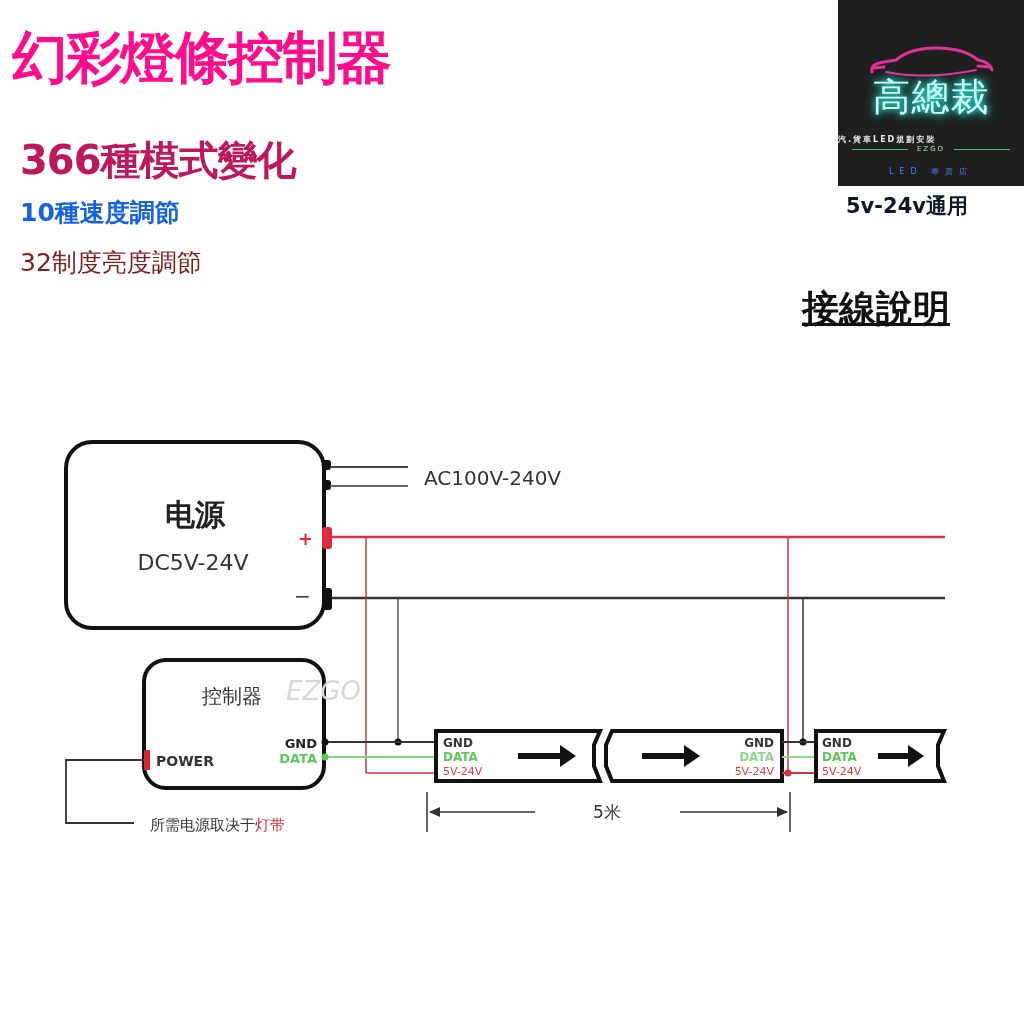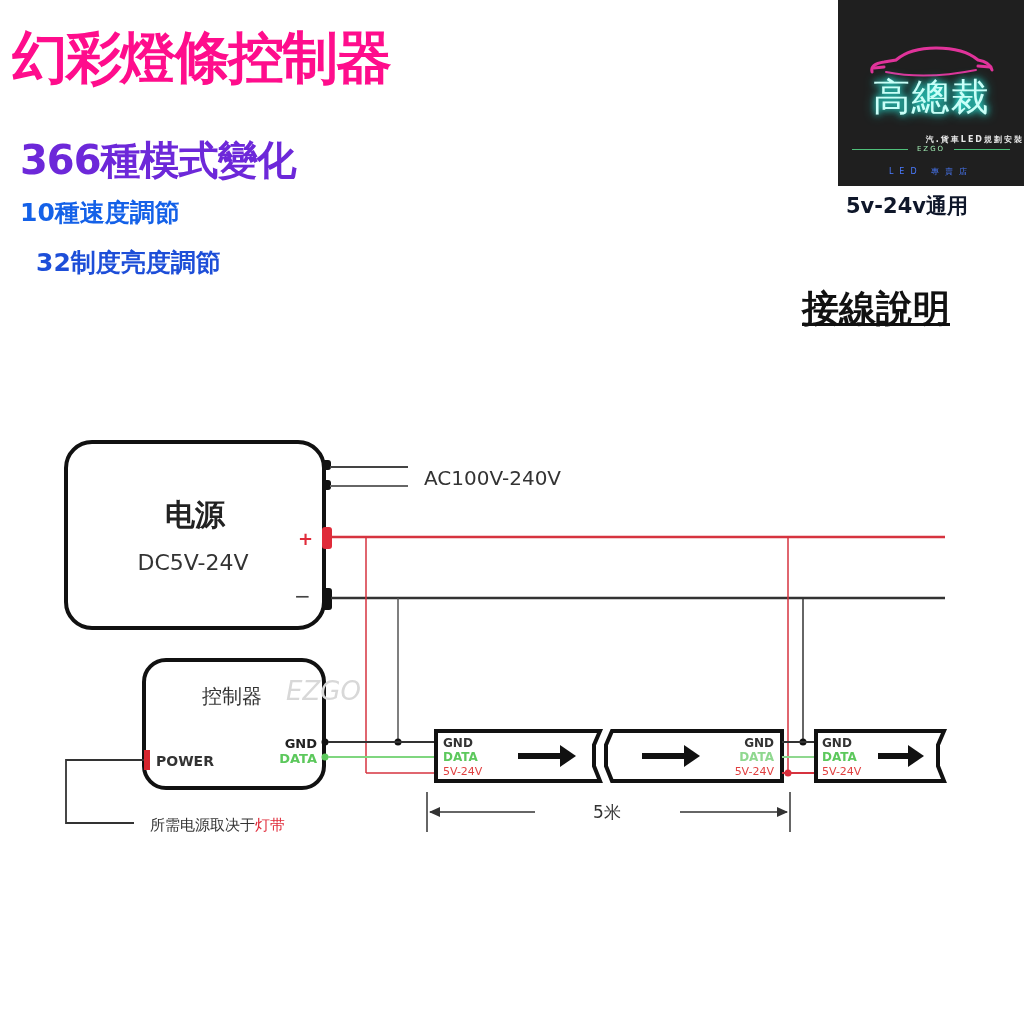--- a/index.html
+++ b/index.html
@@ -1,24 +1,24 @@
 <!DOCTYPE html>
 <html><head>
 <meta charset="utf-8">
 <style>
   html, body { margin: 0; padding: 0; background: #ffffff; }
   body { width: 1024px; height: 1024px; position: relative; overflow: hidden; font-family: "DejaVu Sans", sans-serif; }
   .title { position: absolute; left: 12px; top: 30px; font-size: 56px; font-weight: bold; color: #ff0d8c; letter-spacing: -2px; line-height: 1; white-space: nowrap; }
-  .sub1 { position: absolute; left: 20px; top: 140px; font-size: 40px; font-weight: bold; color: #6d28d9; line-height: 1; white-space: nowrap; letter-spacing: -1px; }
+  .sub1 { position: absolute; left: 20px; top: 140px; font-size: 40px; font-weight: bold; color: #be185d; line-height: 1; white-space: nowrap; letter-spacing: -1px; }
   .sub2 { position: absolute; left: 20px; top: 200px; font-size: 25px; font-weight: bold; color: #1461e8; line-height: 1; white-space: nowrap; }
-  .sub3 { position: absolute; left: 36px; top: 250px; font-size: 25px; font-weight: bold; color: #1d4ed8; line-height: 1; white-space: nowrap; }
+  .sub3 { position: absolute; left: 20px; top: 250px; font-size: 25px; font-weight: normal; color: #7f1d1d; line-height: 1; white-space: nowrap; }
   .logo { position: absolute; left: 838px; top: 0; width: 186px; height: 186px; background: #1f1f1f; overflow: hidden; }
   .logo-main { position: absolute; left: 0; right: 0; top: 78px; text-align: center; font-size: 38px; color: #c9fff8; text-shadow: 0 0 6px #2ef0e0, 0 0 12px #1ad6c8; line-height: 1; letter-spacing: 1px; }
   .logo-led { position: absolute; left: 0; right: 0; top: 122px; text-align: center; font-size: 8px; color: #4a7bff; letter-spacing: 6px; margin-top: 44px; }
-  .logo-line2 { position: absolute; left: 0; right: 0; top: 134px; text-align: right; font-size: 8px; color: #e8e8e8; letter-spacing: 2px; font-weight: bold; }
+  .logo-line2 { position: absolute; left: 0; right: 0; top: 134px; text-align: left; font-size: 8px; color: #e8e8e8; letter-spacing: 2px; font-weight: bold; }
   .logo-ezgo { position: absolute; left: 0; right: 0; top: 145px; text-align: center; font-size: 7px; color: #9fe8b0; letter-spacing: 2px; }
   .logo-rule-l { position: absolute; left: 14px; top: 149px; width: 56px; height: 1px; background: #4fbf7a; }
   .logo-rule-r { position: absolute; right: 14px; top: 149px; width: 56px; height: 1px; background: #4fbf7a; }
   .car { position: absolute; left: 28px; top: 42px; }
   .compat { position: absolute; left: 846px; top: 196px; font-size: 21px; font-weight: bold; color: #0f172a; white-space: nowrap; line-height: 1; }
   .wiring { position: absolute; left: 802px; top: 290px; font-size: 37px; font-weight: bold; color: #111111; white-space: nowrap; line-height: 1; text-decoration: underline; }
   .diagram { position: absolute; left: 0; top: 0; }
   .diagram text { font-family: "DejaVu Sans", sans-serif; }
 </style>
 </head>

